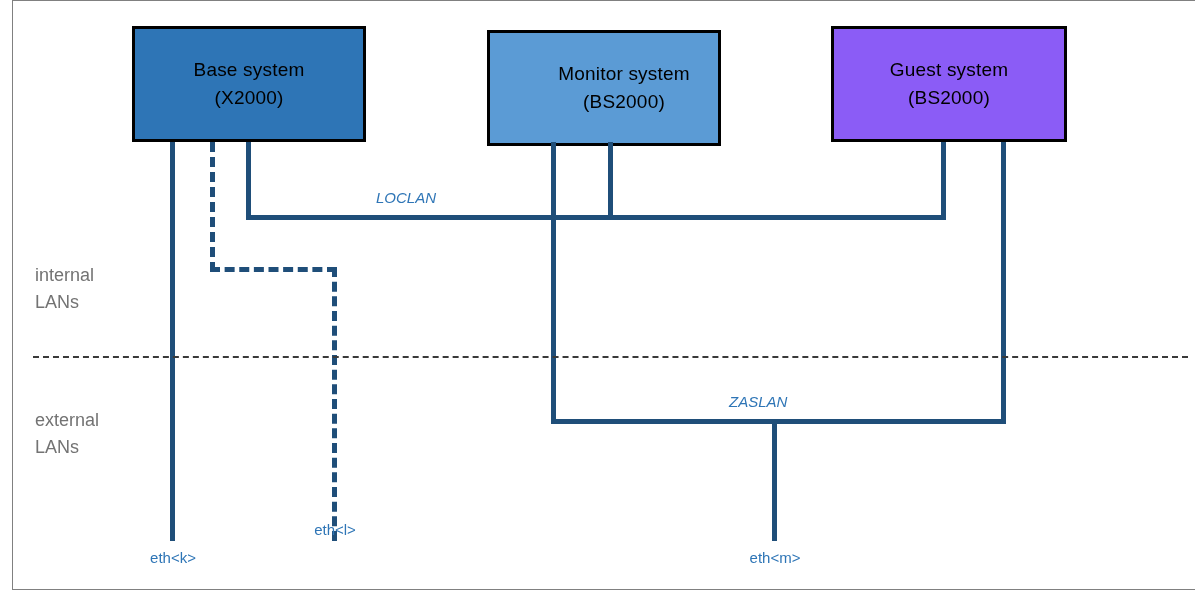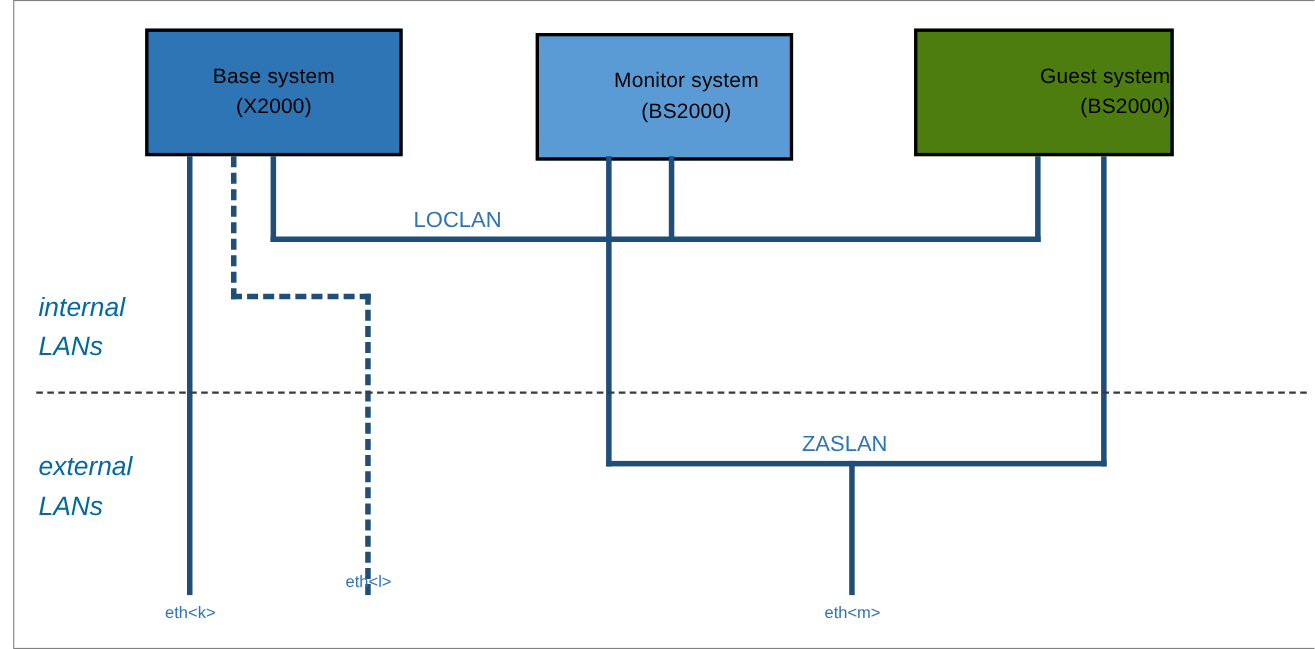--- a/index.html
+++ b/index.html
@@ -29,21 +29,21 @@
     justify-content: center;
     color: #000000;
     font-size: 19px;
     line-height: 1.45;
     text-align: center;
     letter-spacing: .2px;
   }
   .sysbox .ln { display: block; }
   .box-base    { background: #2E75B6; }
   .box-monitor { background: #5B9BD5; }
-  .box-guest   { background: #4d7c0f; align-items: flex-end; }
+  .box-guest   { background: #8b5cf6; }
 
   
   .wire {
     position: absolute;
     background: #1F4E79;
   }
   .wire-v { width: 5px; }
   .wire-h { height: 5px; }
 
   
@@ -62,37 +62,37 @@
   .divider {
     position: absolute;
     height: 0;
     border-top: 2px dashed #3a3a3a;
   }
 
   
   .lan-label {
     position: absolute;
     color: #2E75B6;
-    font-size: 20px;
+    font-size: 15px;
     white-space: nowrap;
+    font-style: italic;
   }
   .eth-label {
     position: absolute;
     color: #2E75B6;
     font-size: 15px;
     white-space: nowrap;
     text-align: center;
   }
   .side-label {
     position: absolute;
-    color: #0369a1;
-    font-size: 24px;
+    color: #737373;
+    font-size: 18px;
     line-height: 1.5;
     white-space: nowrap;
-    font-style: italic;
   }
 </style>
 </head>
 <body>
 
 <div id="canvas">
 
   <div class="sysbox box-base" style="left:119px; top:25px; width:234px; height:116px;">
     <span class="ln">Base system</span>
     <span class="ln">(X2000)</span>

